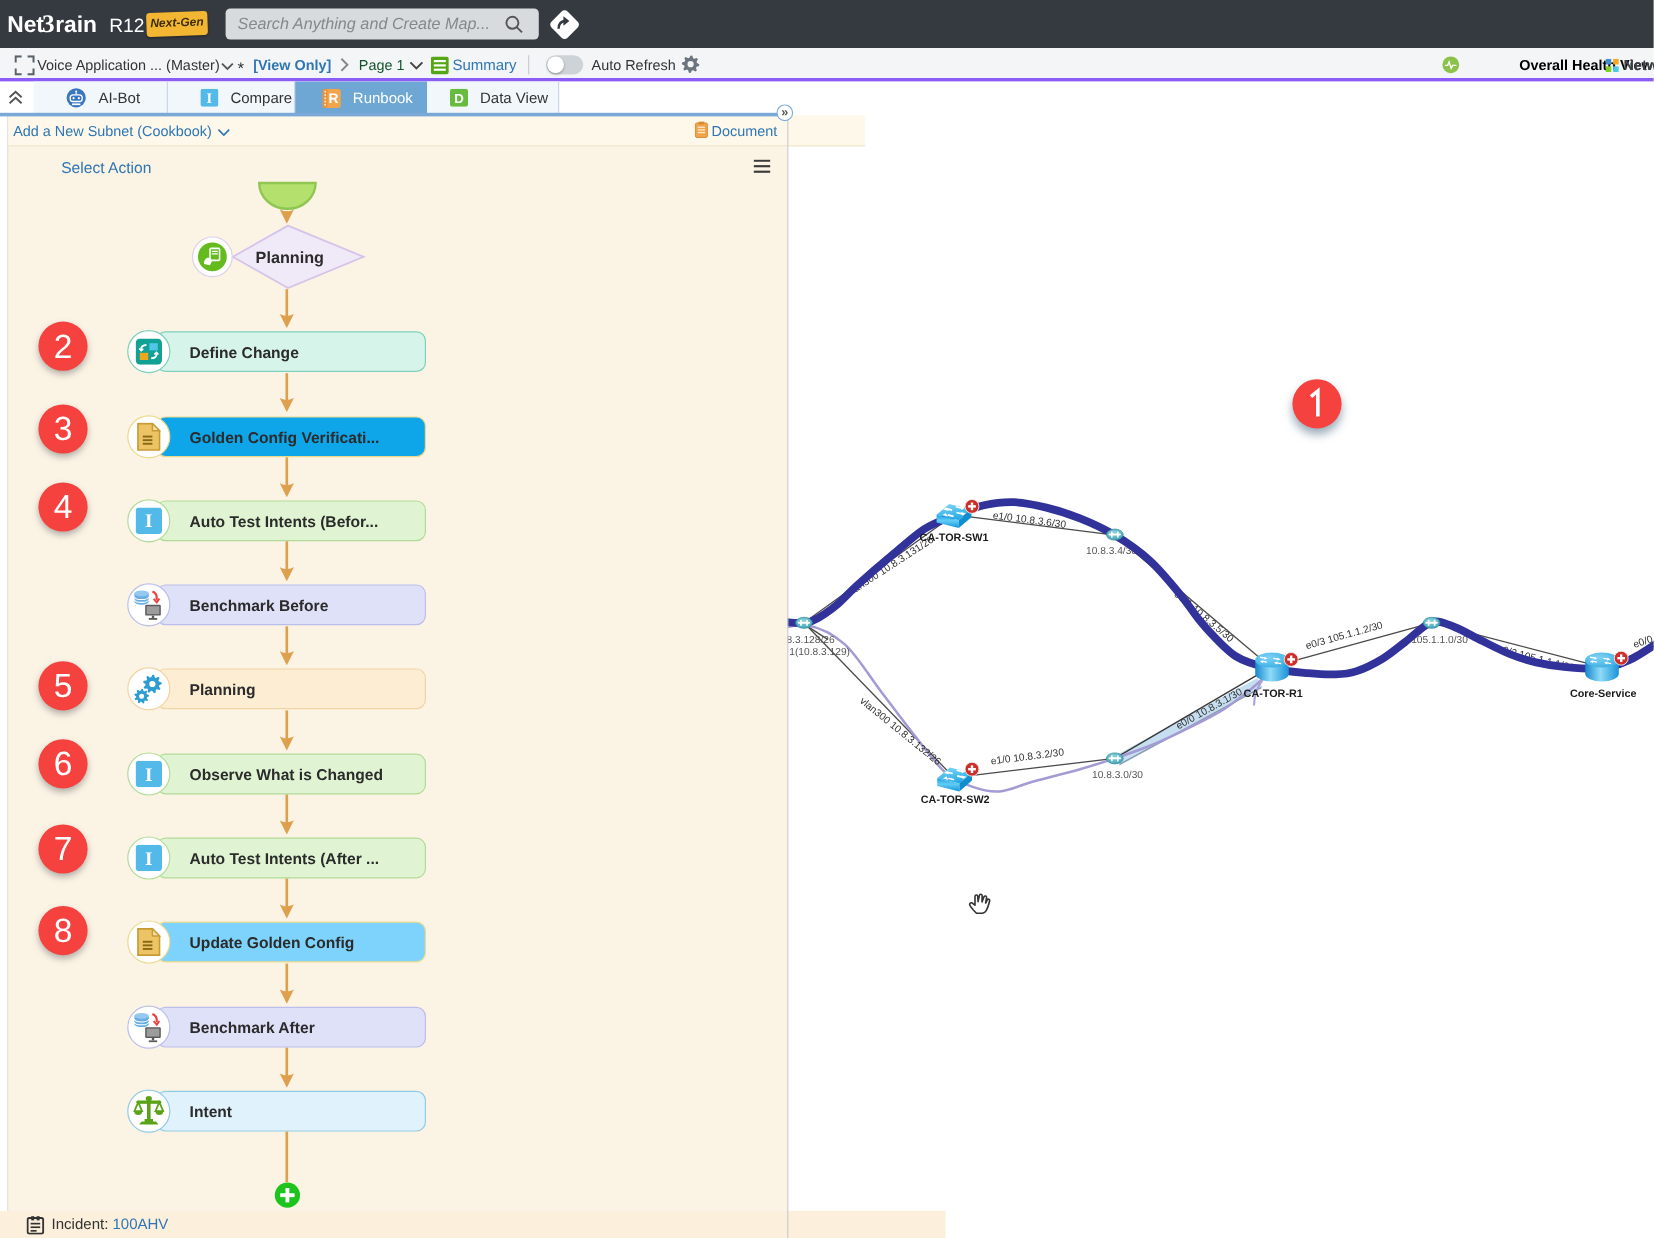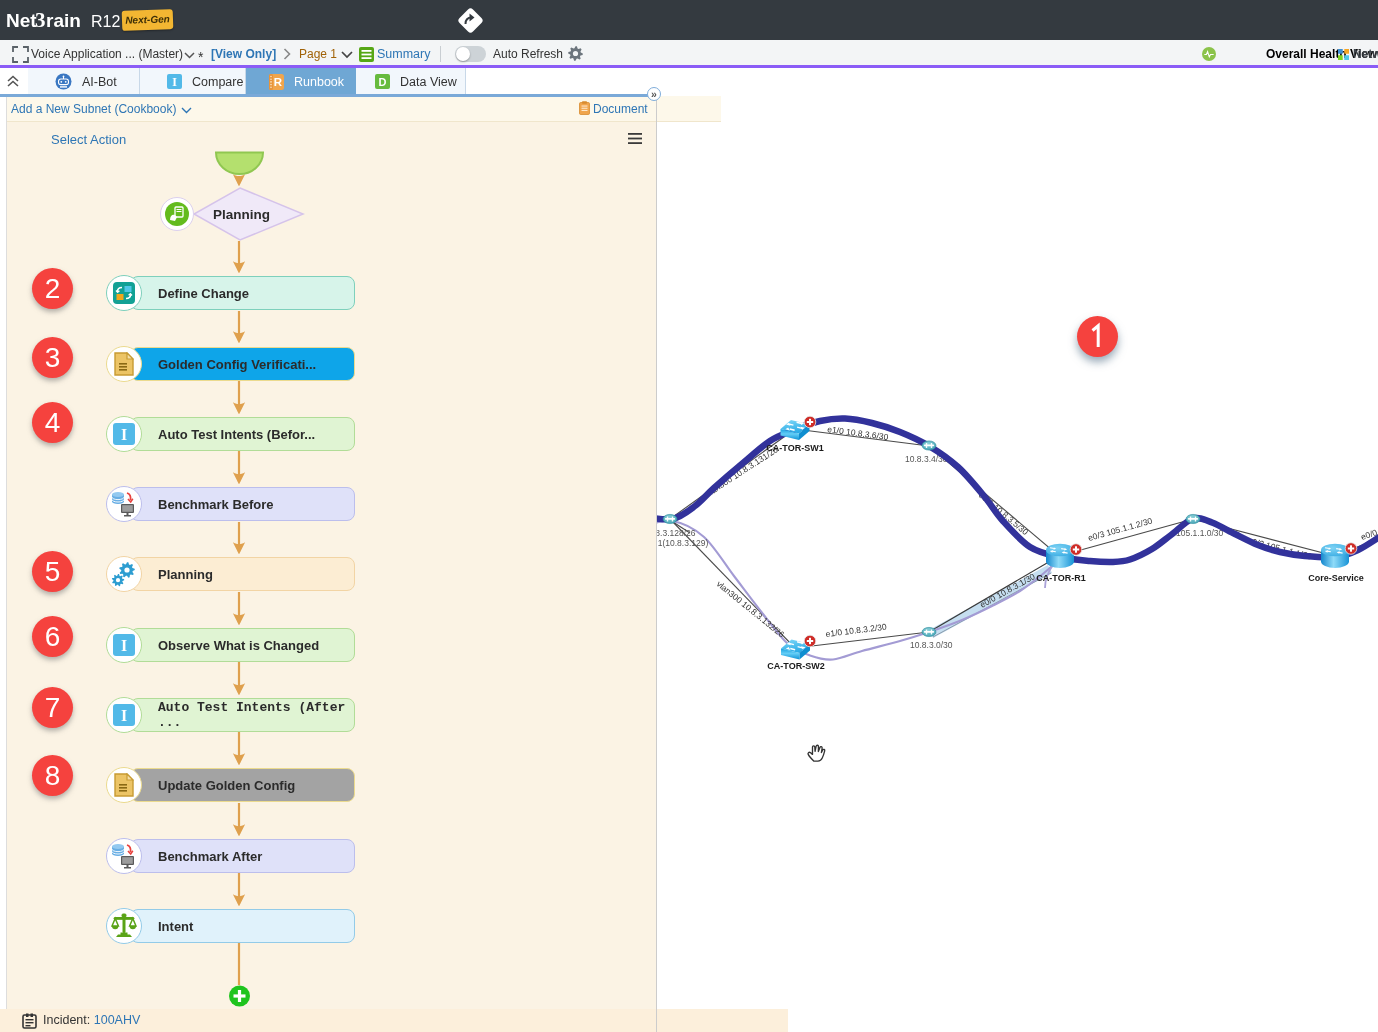--- a/index.html
+++ b/index.html
@@ -26,40 +26,47 @@
   <div class="abs" style="left:6px;top:7px;width:120px;height:26px;">
     <svg width="120" height="26" viewBox="0 0 120 26">
       <text x="0" y="20" font-family="Liberation Sans" font-size="19" font-weight="bold" fill="#fff">Net</text>
       <text x="29" y="20" font-family="Liberation Serif" font-size="21" font-weight="bold" fill="#fff">3</text>
       <text x="40" y="20" font-family="Liberation Sans" font-size="19" font-weight="bold" fill="#fff">rain</text>
       <text x="85" y="20" font-family="Liberation Sans" font-size="16" fill="#fff">R12</text>
     </svg>
   </div>
   <div class="abs" style="left:122px;top:10px;width:51px;height:20px;background:#f2b632;border-radius:3px;transform:rotate(-2deg);box-shadow:0 1px 2px rgba(0,0,0,.35);"></div>
   <div class="abs" style="left:122px;top:14px;width:51px;text-align:center;font-size:10px;font-weight:bold;font-style:italic;color:#3d2f07;transform:rotate(-2deg);white-space:nowrap;">Next-Gen</div>
+  <div class="abs" style="left:188px;top:7px;width:261px;height:26px;background:#d7dbde;border-radius:4px;">
+    <div class="abs" style="left:10px;top:5px;font-size:13.5px;font-style:italic;color:#82898e;">Search Anything and Create Map...</div>
+    <svg class="abs" style="left:232px;top:5px;" width="17" height="17" viewBox="0 0 17 17">
+        <circle cx="7" cy="7" r="5" fill="none" stroke="#555" stroke-width="1.6"></circle>
+        <line x1="10.6" y1="10.6" x2="15" y2="15" stroke="#555" stroke-width="1.6"></line>
+      </svg>
+  </div>
   <svg class="abs" style="left:456px;top:6px;" width="29" height="29" viewBox="0 0 29 29">
     <rect x="5" y="5" width="19" height="19" rx="3.5" fill="#fff" transform="rotate(45 14.5 14.5)"></rect>
     <path d="M9.5,18 C9.5,13.5 12,11.5 15.5,11.5" stroke="#343a40" stroke-width="2" fill="none"></path>
     <path d="M13.5,7.5 L18.5,11.5 L13.5,15.5 Z" fill="#343a40"></path>
   </svg>
 </div>
 <div id="toolbar">
   <svg class="abs" style="left:12px;top:6px;" width="17" height="17" viewBox="0 0 17 17">
     <path d="M1,6 L1,1 L6,1 M11,1 L16,1 L16,6 M16,11 L16,16 L11,16 M6,16 L1,16 L1,11" fill="none" stroke="#5a6268" stroke-width="1.8"></path>
   </svg>
   <div class="abs" style="left:31px;top:7px;font-size:12px;color:#333;">Voice Application ... (Master)</div>
   <svg class="abs" style="left:184px;top:12px;" width="11" height="7" viewBox="0 0 11 7">
       <path d="M1,1 L5.5,5.5 L10,1" fill="none" stroke="#555" stroke-width="1.5"></path>
     </svg>
   <div class="abs" style="left:198px;top:9px;font-size:14px;color:#333;">*</div>
   <div class="abs blue" style="left:211px;top:7px;font-size:12px;font-weight:bold;">[View Only]</div>
   <svg class="abs" style="left:283px;top:8px;" width="8" height="12" viewBox="0 0 8 12">
       <path d="M1.5,1 L6.5,6 L1.5,11" fill="none" stroke="#888" stroke-width="1.6"></path>
     </svg>
-  <div class="abs" style="left:299px;top:7px;font-size:12px;color:#a16207;">Page 1</div>
+  <div class="abs" style="left:299px;top:7px;font-size:12px;color:#14532d;">Page 1</div>
   <svg class="abs" style="left:341px;top:11px;" width="12" height="8" viewBox="0 0 12 8">
       <path d="M1,1 L6,6 L11,1" fill="none" stroke="#444" stroke-width="1.7"></path>
     </svg>
   <svg class="abs" style="left:359px;top:7px;" width="15" height="15" viewBox="0 0 15 15">
       <rect x="0" y="0" width="15" height="15" rx="2" fill="#56a716"></rect>
       <rect x="2.5" y="3" width="10" height="1.8" fill="#fff"></rect>
       <rect x="2.5" y="6.6" width="10" height="1.8" fill="#fff"></rect>
       <rect x="2.5" y="10.2" width="10" height="1.8" fill="#fff"></rect>
     </svg>
   <div class="abs blue" style="left:377px;top:7px;font-size:12.5px;">Summary</div>
@@ -386,22 +393,22 @@
   <rect x="233.5" y="994.4" width="12" height="3.2" fill="#fff"></rect>
   <rect x="237.9" y="990" width="3.2" height="12" fill="#fff"></rect>
 </svg>
 <div id="flow" style="position:absolute;left:0;top:0;z-index:3;">
   <div class="flowbox" style="top:276px;background:#d7f4ea;border-color:#7ed0bc;">Define Change</div>
   <div class="flowbox" style="top:347px;background:#0ea5e9;border-color:#ebda8e;">Golden Config Verificati...</div>
   <div class="flowbox" style="top:417px;background:#e0f4d3;border-color:#b1dc97;">Auto Test Intents (Befor...</div>
   <div class="flowbox" style="top:487px;background:#dfe1f9;border-color:#bcbeec;">Benchmark Before</div>
   <div class="flowbox" style="top:557px;background:#fcedd3;border-color:#f2d4a4;">Planning</div>
   <div class="flowbox" style="top:628px;background:#e0f4d3;border-color:#b1dc97;">Observe What is Changed</div>
-  <div class="flowbox" style="top:698px;background:#e0f4d3;border-color:#b1dc97;font-family:Liberation Mono, monospace;">Auto Test Intents (After ...</div>
-  <div class="flowbox" style="top:768px;background:#a3a3a3;border-color:#ebda8e;">Update Golden Config</div>
+  <div class="flowbox" style="top:698px;background:#e0f4d3;border-color:#b1dc97;">Auto Test Intents (After ...</div>
+  <div class="flowbox" style="top:768px;background:#7dd3fc;border-color:#ebda8e;">Update Golden Config</div>
   <div class="flowbox" style="top:839px;background:#dfe1f9;border-color:#bcbeec;">Benchmark After</div>
   <div class="flowbox" style="top:909px;background:#e0f2fb;border-color:#93cbe8;">Intent</div>
   <div class="fcirc" style="top:275px;border-color:#7ed0bc;">
     <svg width="22" height="22" viewBox="0 0 22 22">
       <rect x="0" y="0" width="22" height="22" rx="4" fill="#12a195"></rect>
       <rect x="11.5" y="4" width="7" height="6" fill="#4fc7e8"></rect>
       <rect x="3.5" y="12" width="7" height="6" fill="#f2a71b"></rect>
       <path d="M9,5.5 C6,5.5 4.5,7 4.5,9.5" fill="none" stroke="#fff" stroke-width="1.6"></path>
       <path d="M3,8.5 L4.6,10.3 L6.4,8.7" fill="none" stroke="#fff" stroke-width="1.3"></path>
       <path d="M13,16.5 C16,16.5 17.5,15 17.5,12.5" fill="none" stroke="#fff" stroke-width="1.6"></path>

